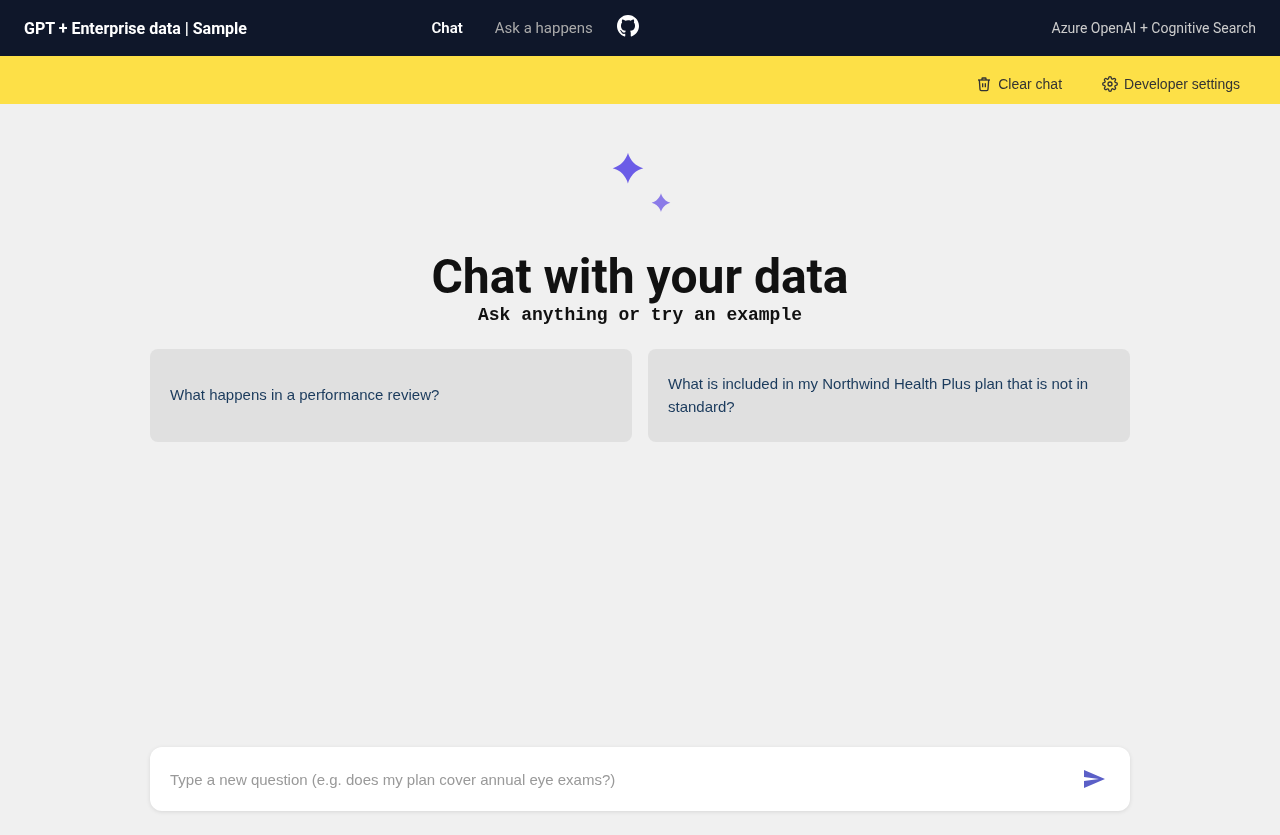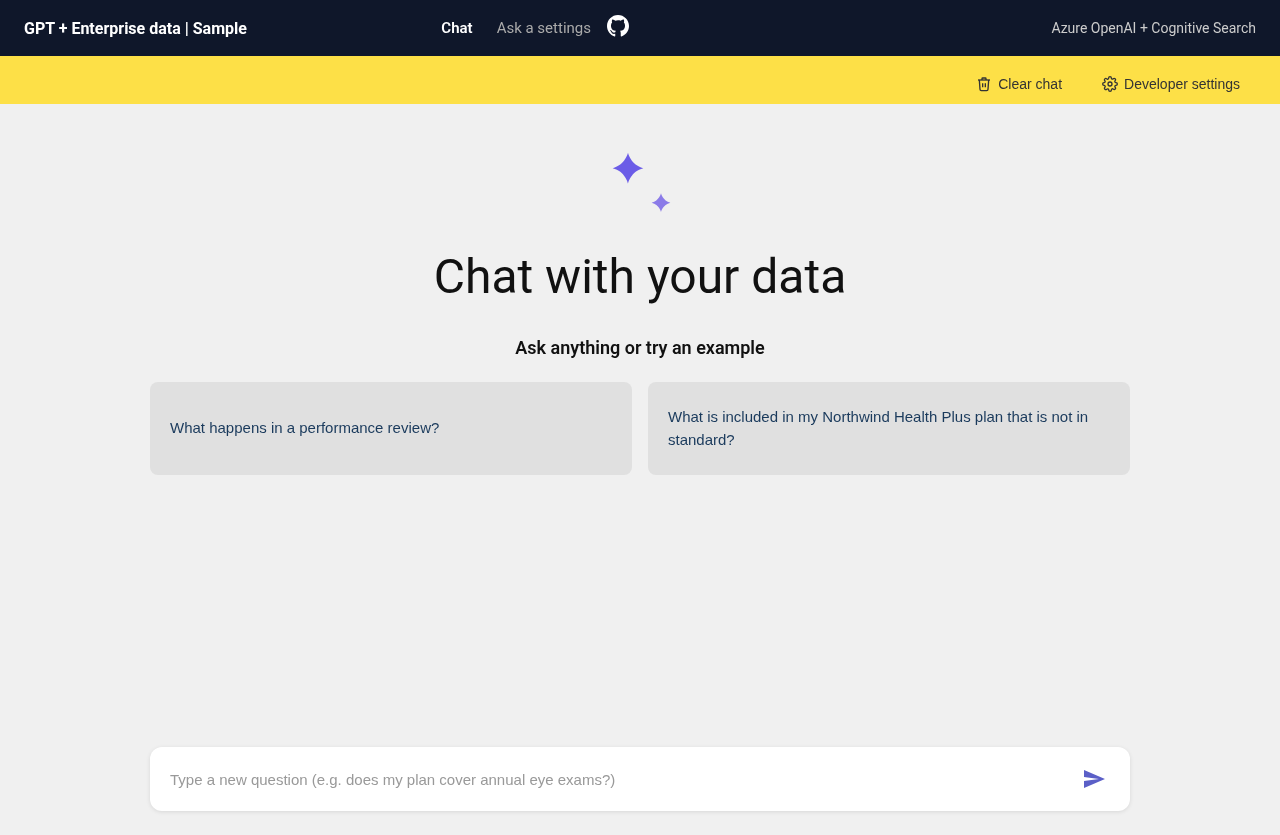--- a/index.html
+++ b/index.html
@@ -22,20 +22,21 @@
     }
     .navbar-brand {
       color: #ffffff;
       font-weight: 700;
       font-size: 16px;
       white-space: nowrap;
     }
     .navbar-nav {
       display: flex;
       align-items: center;
+      gap: 8px;
       margin-left: auto;
       margin-right: auto;
       transform: translateX(-120px);
     }
     .nav-link {
       color: #ffffff;
       text-decoration: none;
       font-size: 15px;
       padding: 6px 12px;
       border-radius: 4px;
@@ -112,32 +113,32 @@
       position: absolute;
       bottom: 5px;
       right: 5px;
       width: 28px;
       height: 28px;
       fill: #8b7be8;
     }
 
     .main-title {
       font-size: 48px;
-      font-weight: 400;
+      font-weight: 700;
       color: #111111;
-      margin-bottom: 32px;
       text-align: center;
     }
 
     .subtitle {
       font-size: 18px;
       font-weight: 600;
       color: #111111;
       margin-bottom: 24px;
       text-align: center;
+      font-family: Liberation Mono, monospace;
     }
 
     
     .cards-row {
       display: flex;
       gap: 16px;
       margin-bottom: 48px;
       width: 100%;
       max-width: 980px;
     }
@@ -196,21 +197,21 @@
     }
   </style>
 </head>
 <body>
 
 <nav class="navbar">
   <span class="navbar-brand">GPT + Enterprise data | Sample</span>
 
   <div class="navbar-nav">
     <a class="nav-link active">Chat</a>
-    <a class="nav-link inactive">Ask a settings</a>
+    <a class="nav-link inactive">Ask a happens</a>
     <span class="github-icon" title="GitHub">
       
       <svg width="22" height="22" viewBox="0 0 24 24" fill="white" xmlns="http://www.w3.org/2000/svg">
         <path d="M12 0C5.374 0 0 5.373 0 12c0 5.302 3.438 9.8 8.207 11.387.599.111.793-.261.793-.577v-2.234c-3.338.726-4.033-1.416-4.033-1.416-.546-1.387-1.333-1.756-1.333-1.756-1.089-.745.083-.729.083-.729 1.205.084 1.839 1.237 1.839 1.237 1.07 1.834 2.807 1.304 3.492.997.107-.775.418-1.305.762-1.604-2.665-.305-5.467-1.334-5.467-5.931 0-1.311.469-2.381 1.236-3.221-.124-.303-.535-1.524.117-3.176 0 0 1.008-.322 3.301 1.23A11.509 11.509 0 0112 5.803c1.02.005 2.047.138 3.006.404 2.291-1.552 3.297-1.23 3.297-1.23.653 1.653.242 2.874.118 3.176.77.84 1.235 1.911 1.235 3.221 0 4.609-2.807 5.624-5.479 5.921.43.372.823 1.102.823 2.222v3.293c0 .319.192.694.801.576C20.566 21.797 24 17.3 24 12c0-6.627-5.373-12-12-12z"></path>
       </svg>
     </span>
   </div>
 
   <span class="navbar-right">Azure OpenAI + Cognitive Search</span>
 </nav>

